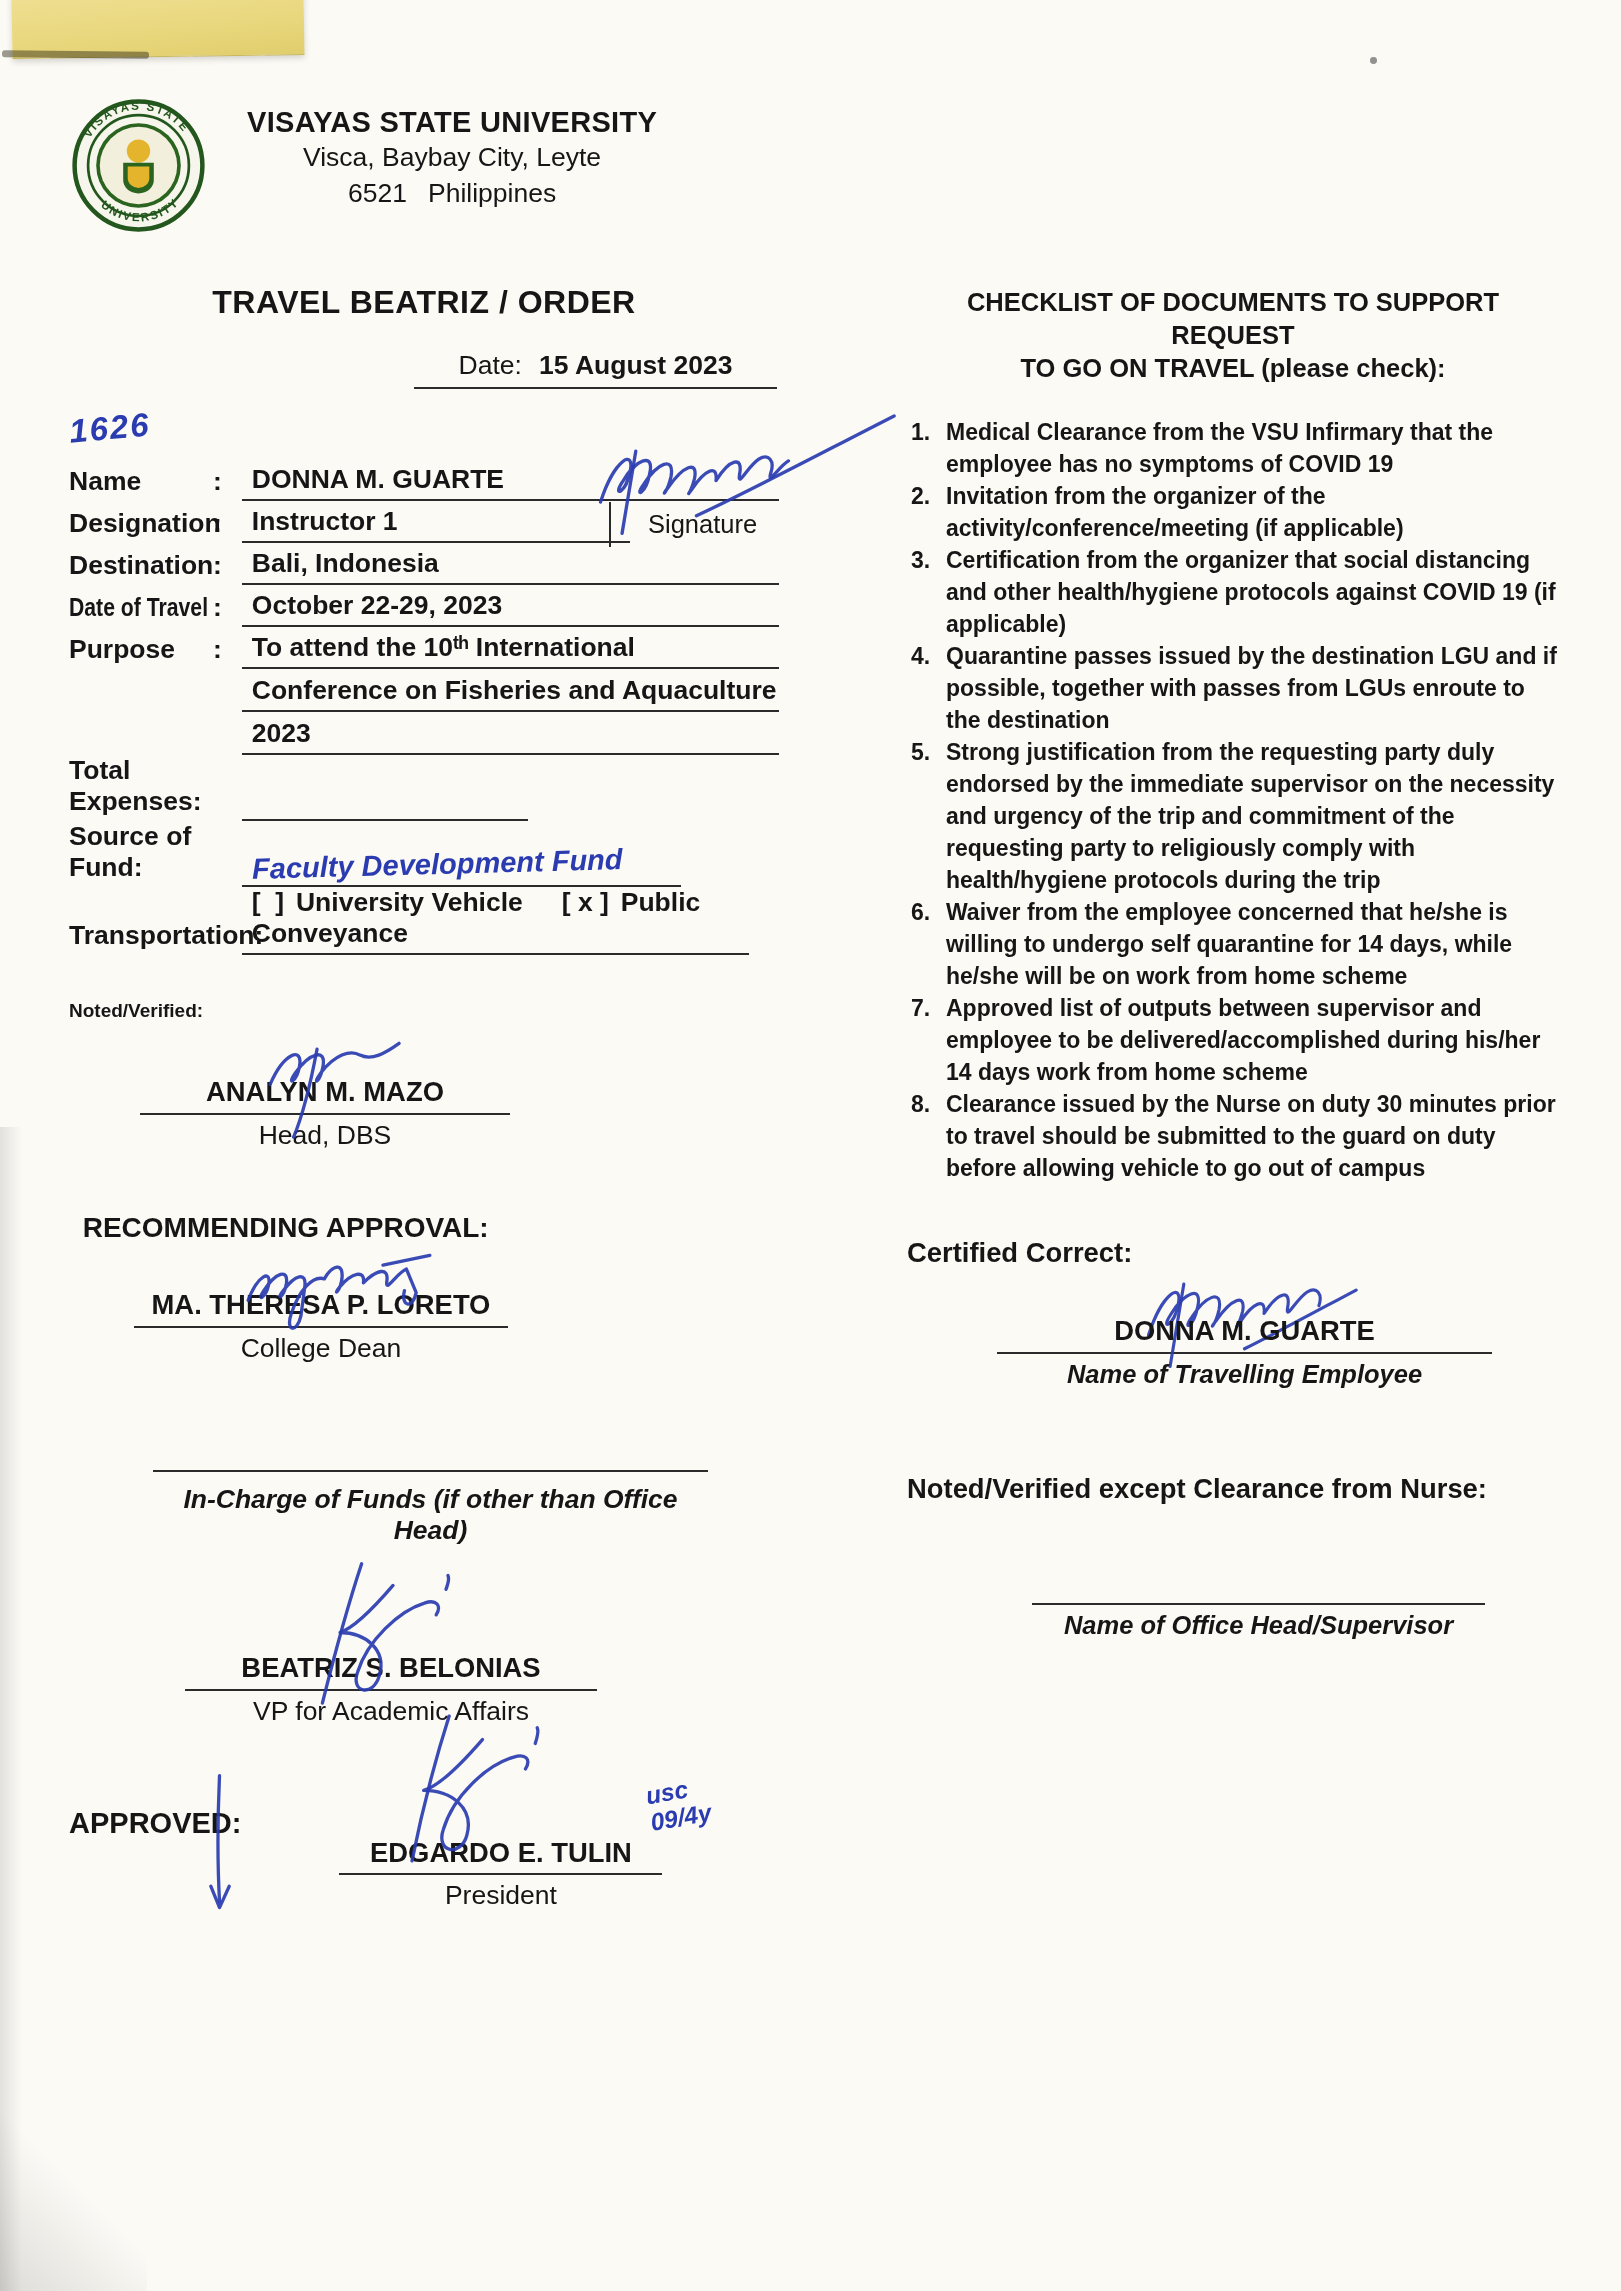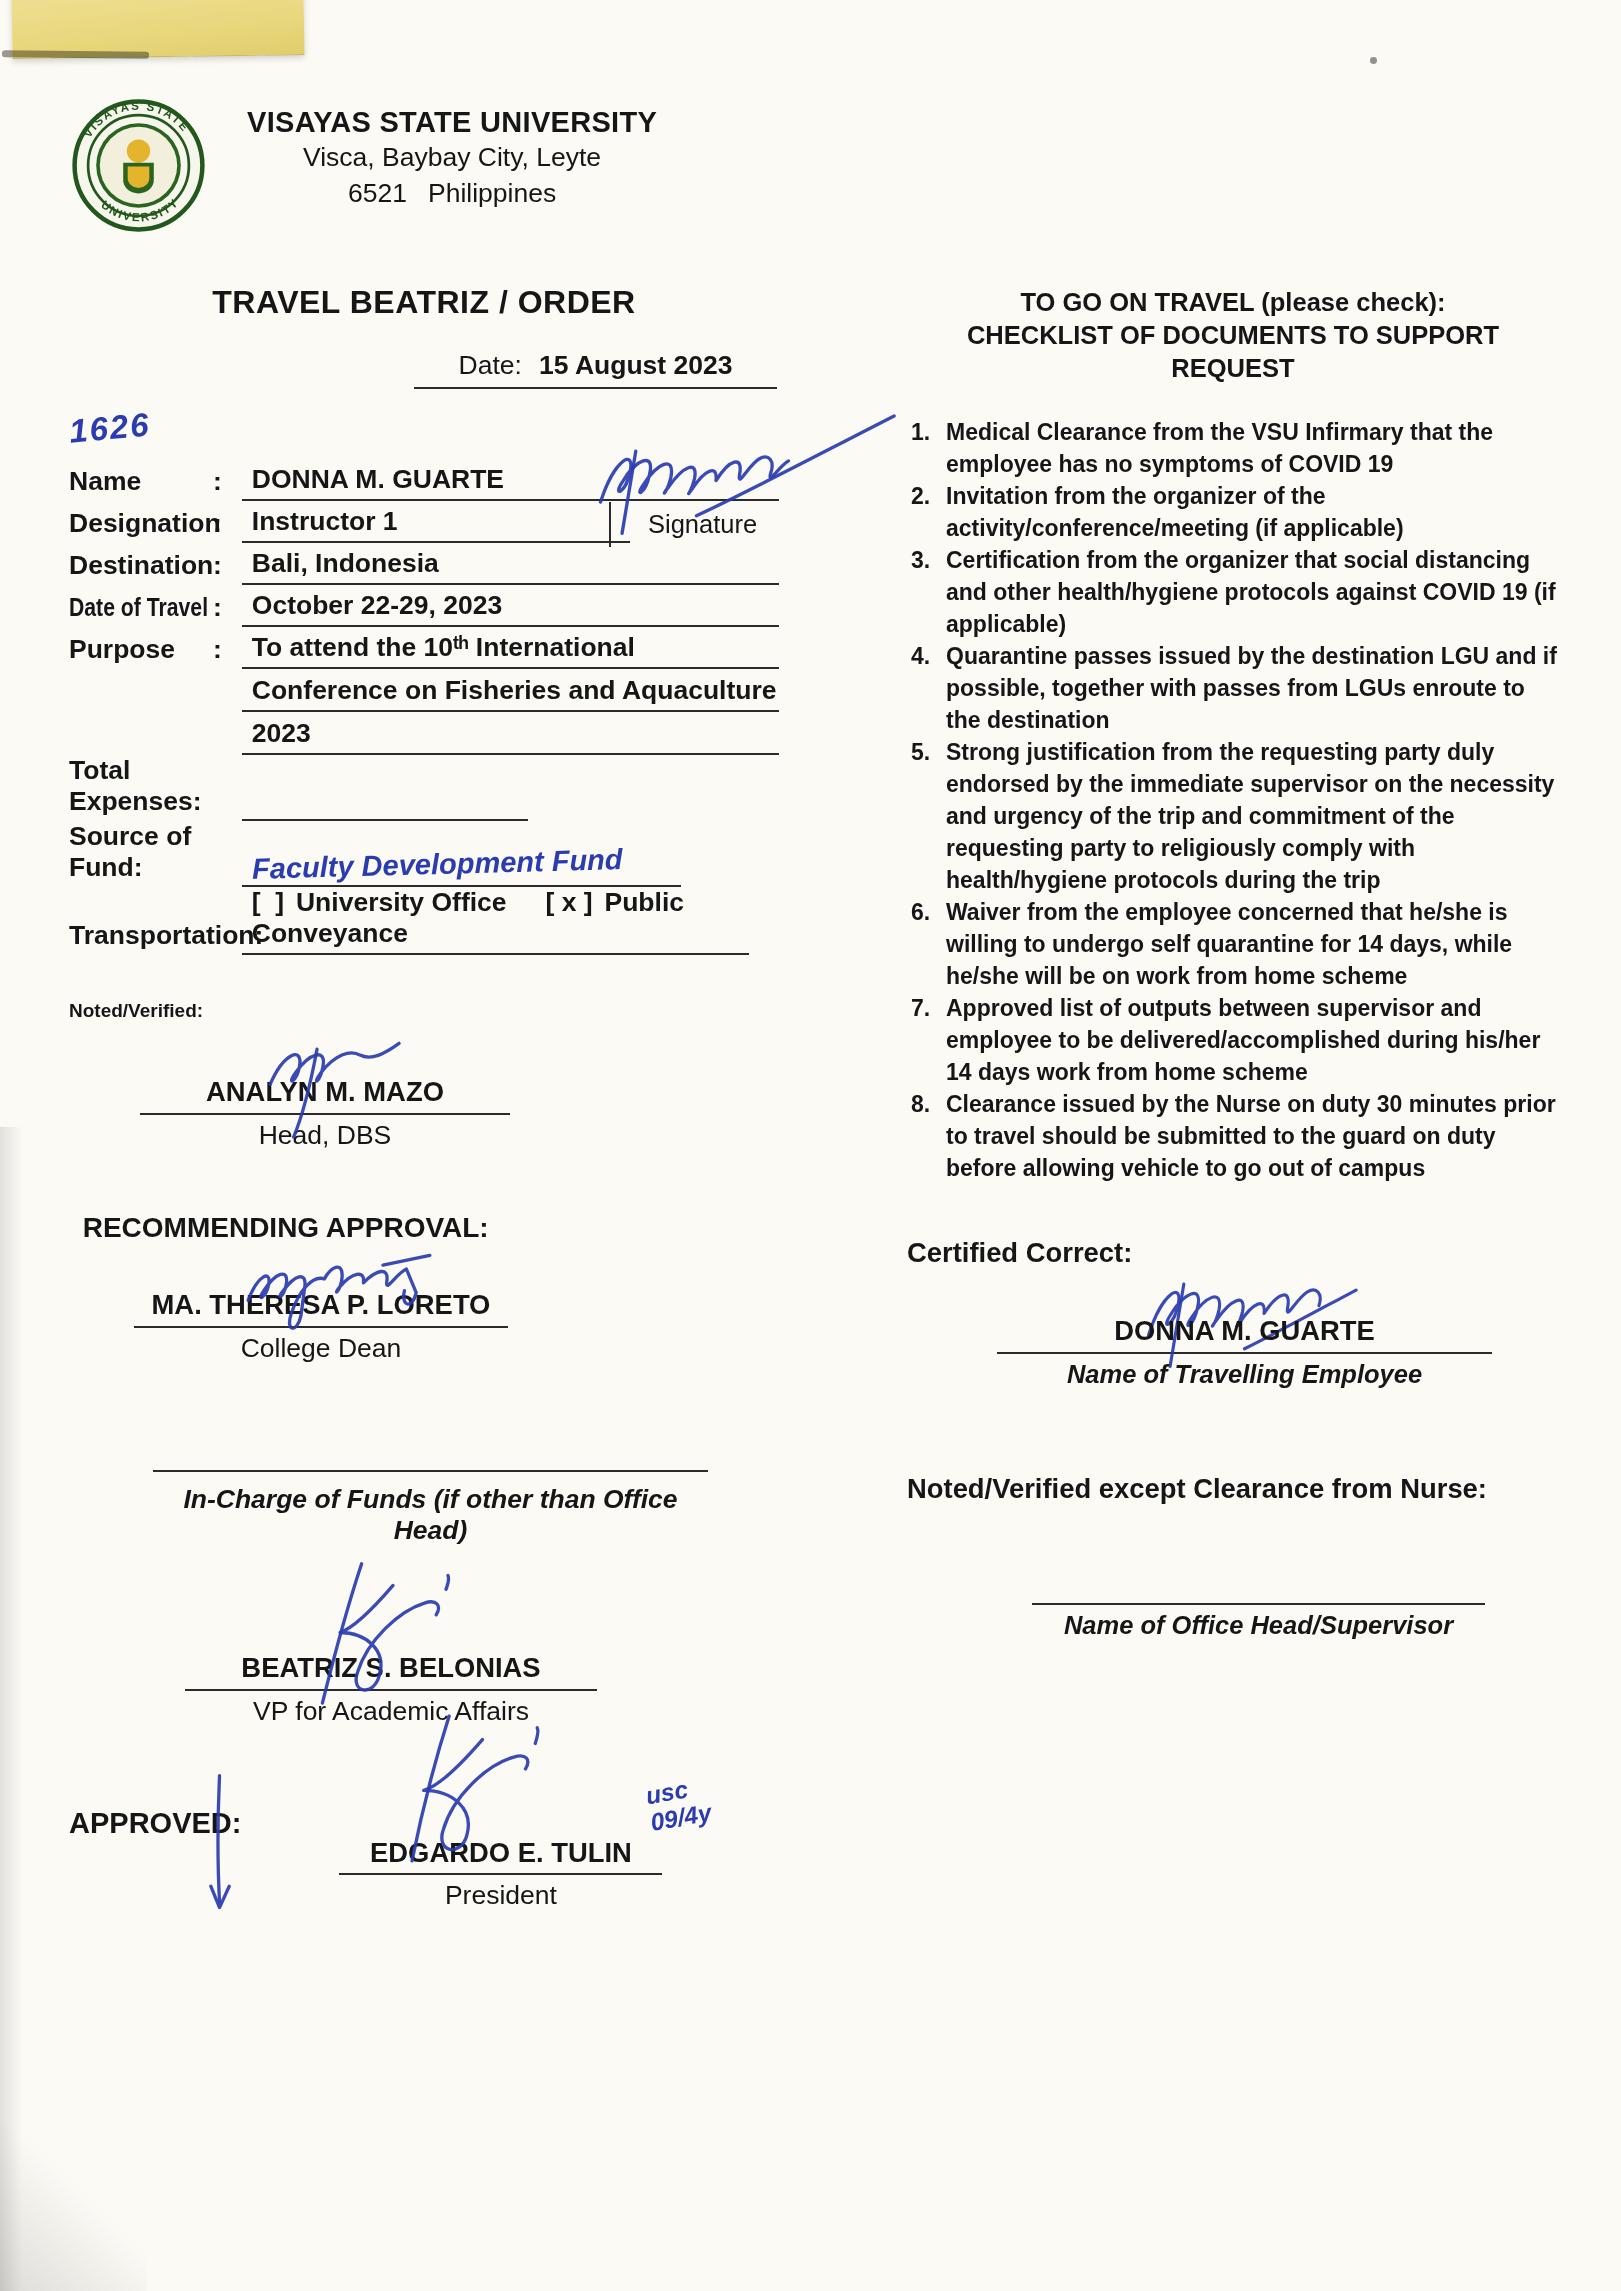--- a/index.html
+++ b/index.html
@@ -203,21 +203,21 @@
       </div>
 
       <div class="frow frow-fund">
         <span class="flabel-w">Source of Fund:</span>
         <span class="fval"><span class="fund-hand ink hand">Faculty Development Fund</span></span>
       </div>
 
       <div class="frow frow-trans">
         <span class="flabel-w">Transportation:</span>
         <span class="fval">
-          <span class="box pre">[  ]</span><span class="optlabel">University Office</span><span class="box pre">[ x ]</span><span>Public Conveyance</span>
+          <span class="box pre">[  ]</span><span class="optlabel">University Vehicle</span><span class="box pre">[ x ]</span><span>Public Conveyance</span>
         </span>
       </div>
     </div>
 
     <div class="noted-label b">Noted/Verified:</div>
 
     <div class="sig-block mazo">
       <svg class="sigsvg sig-mazo-svg" viewBox="0 0 170 130">
         <path d="M14 70 C28 38 48 30 44 52 C41 68 30 72 40 58 C54 38 72 32 68 52 C65 68 56 72 66 58 C80 40 96 34 106 40 C118 46 132 38 146 28"></path>
         <path d="M62 34 C56 66 48 100 38 124"></path>
@@ -268,22 +268,22 @@
           <div>09/4y</div>
         </div>
         <div class="sig-name">EDGARDO E. TULIN</div>
         <div class="sig-role">President</div>
       </div>
     </div>
   </section>
 
   <section class="right-col">
     <div class="cl-title">
+      <div>CHECKLIST OF DOCUMENTS TO SUPPORT REQUEST</div>
       <div>TO GO ON TRAVEL (please check):</div>
-      <div>CHECKLIST OF DOCUMENTS TO SUPPORT REQUEST</div>
     </div>
 
     <div class="cl-items">
       <div class="cl-item">
         <span class="cl-num">1.</span>
         <span class="cl-text">Medical Clearance from the VSU Infirmary that the employee has no symptoms of COVID 19</span>
       </div>
       <div class="cl-item">
         <span class="cl-num">2.</span>
         <span class="cl-text">Invitation from the organizer of the activity/conference/meeting (if applicable)</span>

